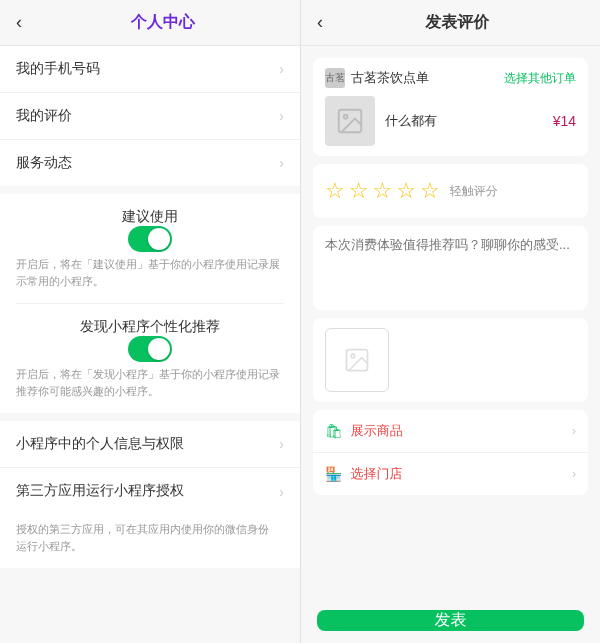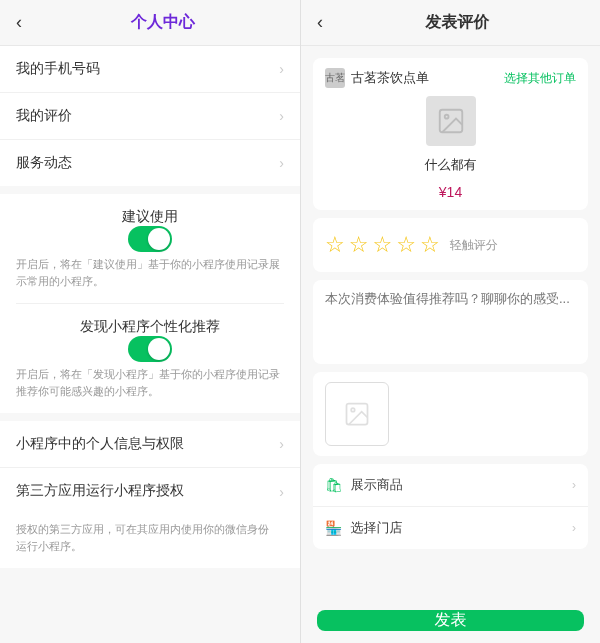--- a/index.html
+++ b/index.html
@@ -239,21 +239,20 @@
     .select-other {
       font-size: 12px;
       color: #07c160;
       cursor: pointer;
     }
 
     .order-item {
       display: flex;
       align-items: center;
       gap: 10px;
-      flex-direction: column;
     }
 
     .item-image {
       width: 50px;
       height: 50px;
       background: #e0e0e0;
       border-radius: 4px;
       display: flex;
       align-items: center;
       justify-content: center;
@@ -367,21 +366,21 @@
       border-bottom: none;
     }
 
     .extra-option-icon {
       font-size: 14px;
       color: #07c160;
     }
 
     .extra-option-label {
       font-size: 13px;
-      color: #404040;
+      color: #ef4444;
       flex: 1;
     }
 
     .extra-option-arrow {
       color: #ccc;
       font-size: 12px;
     }
 
     
     .submit-area {

